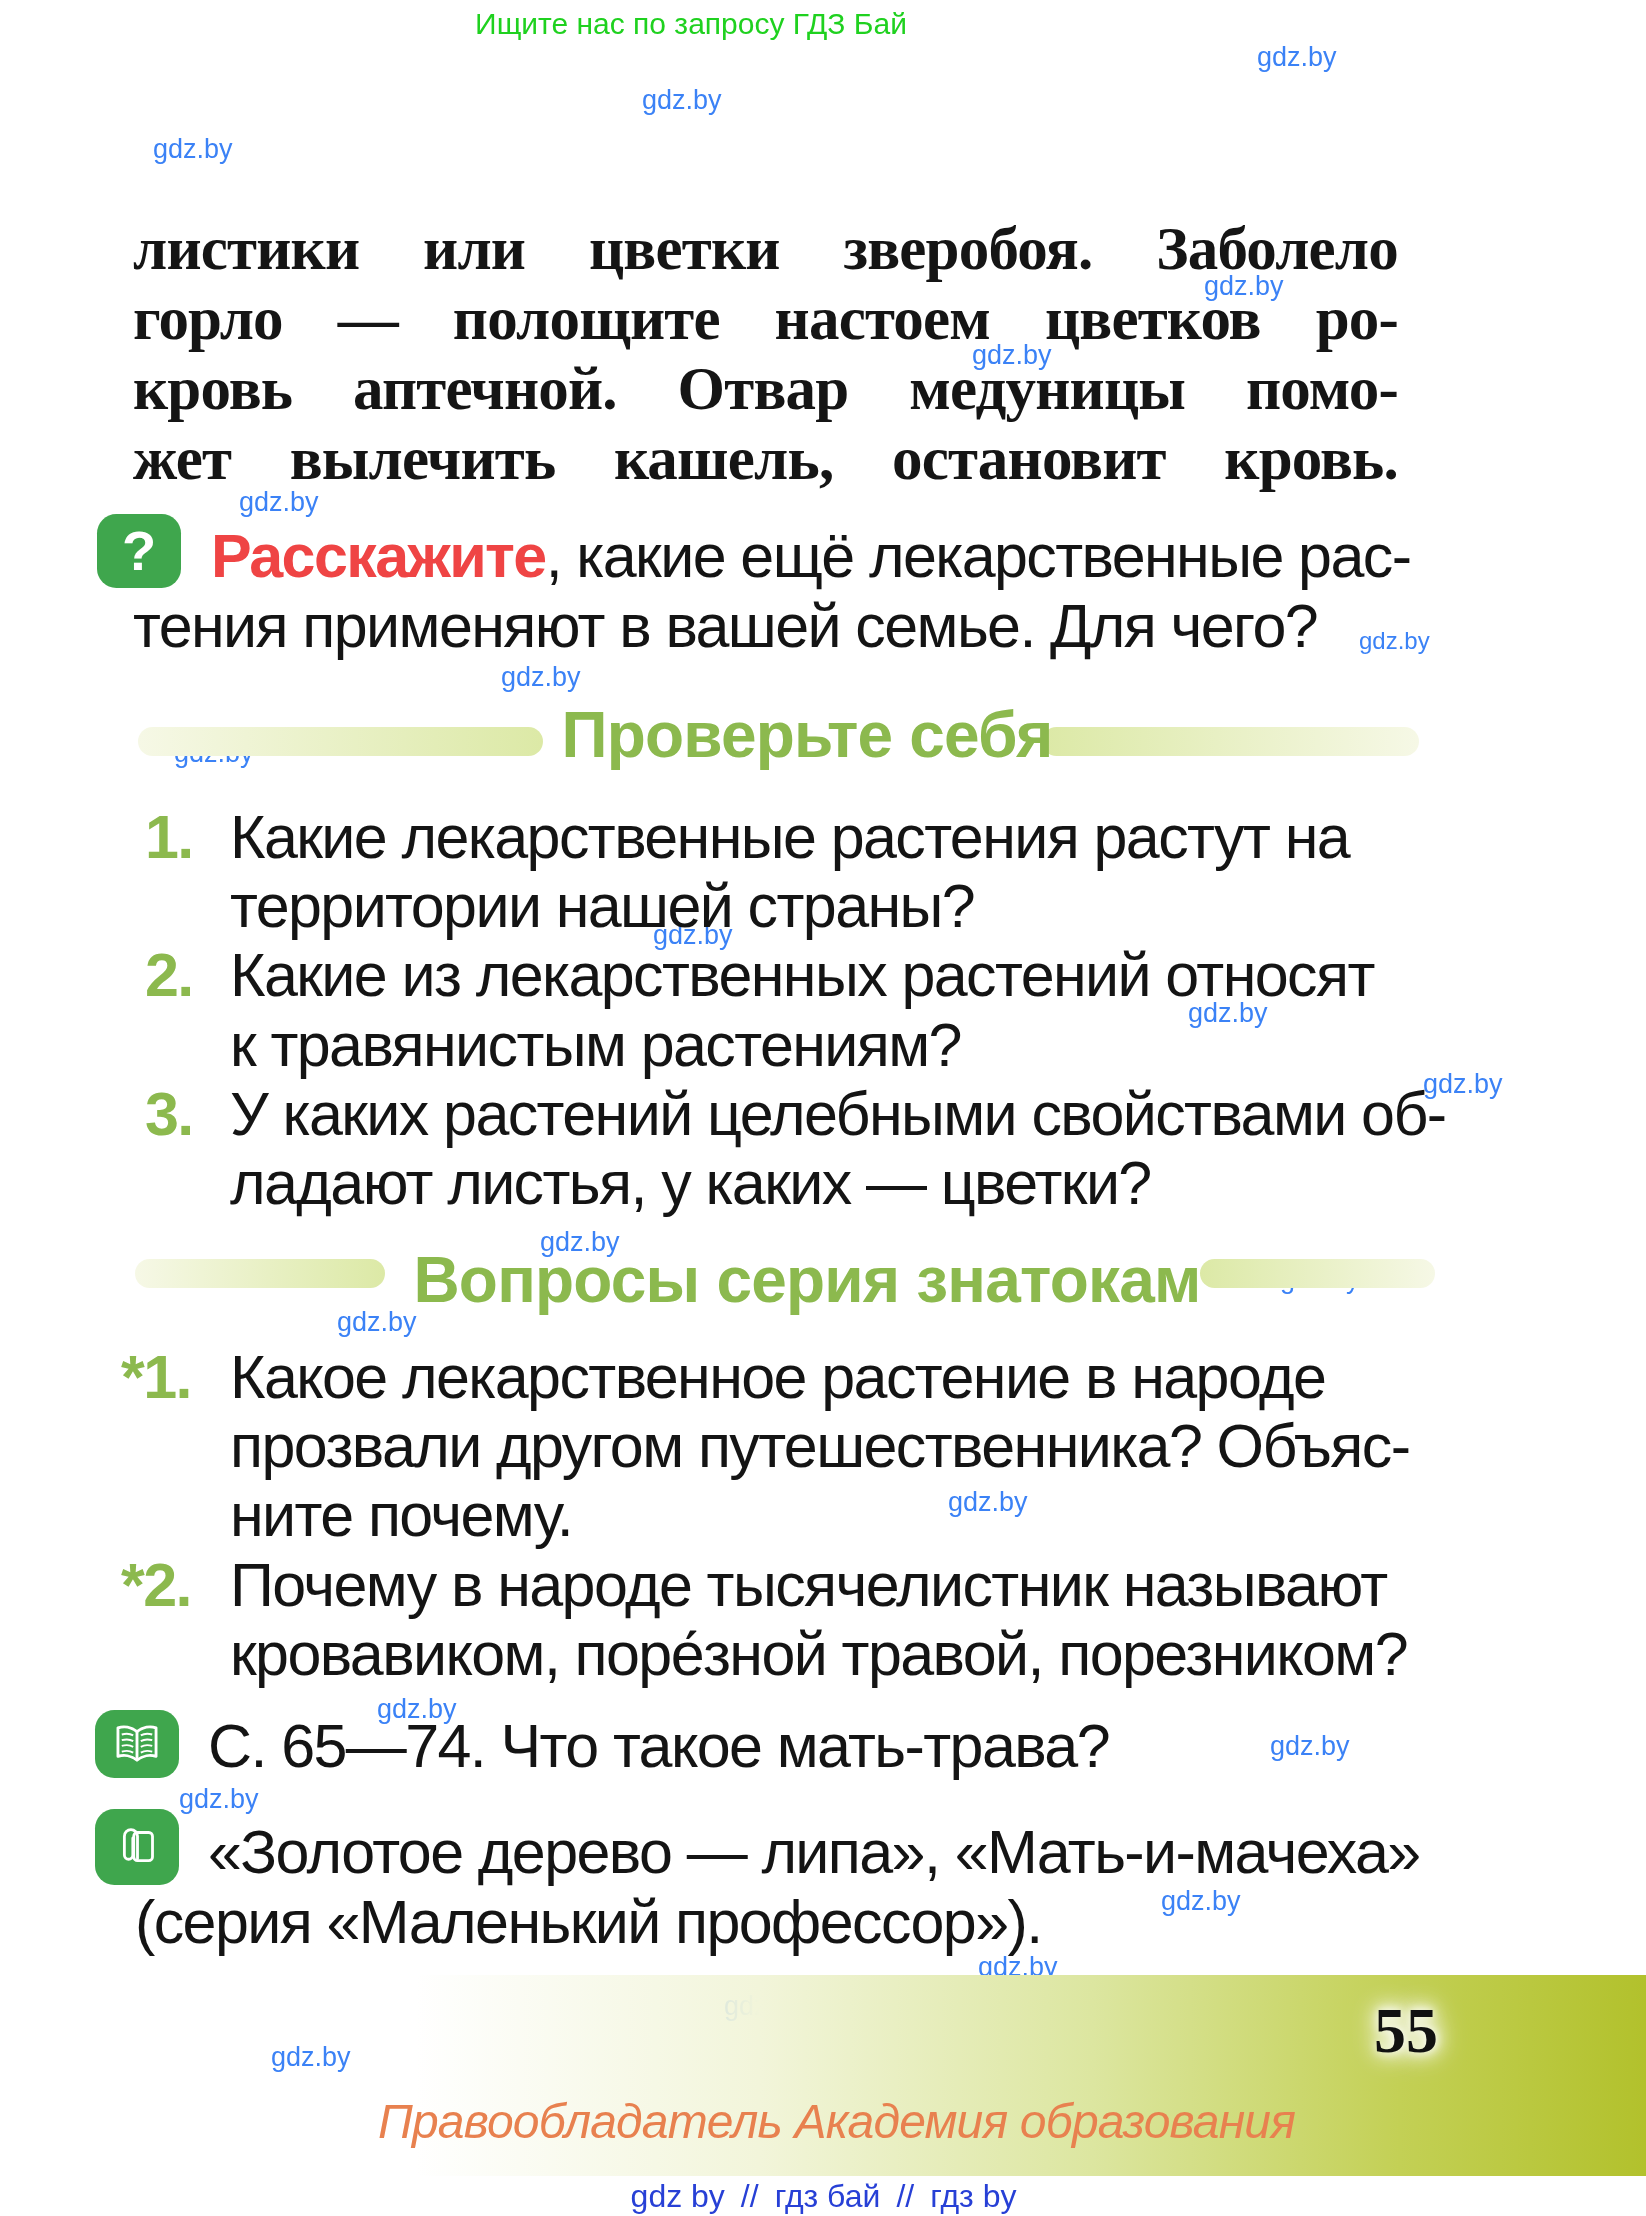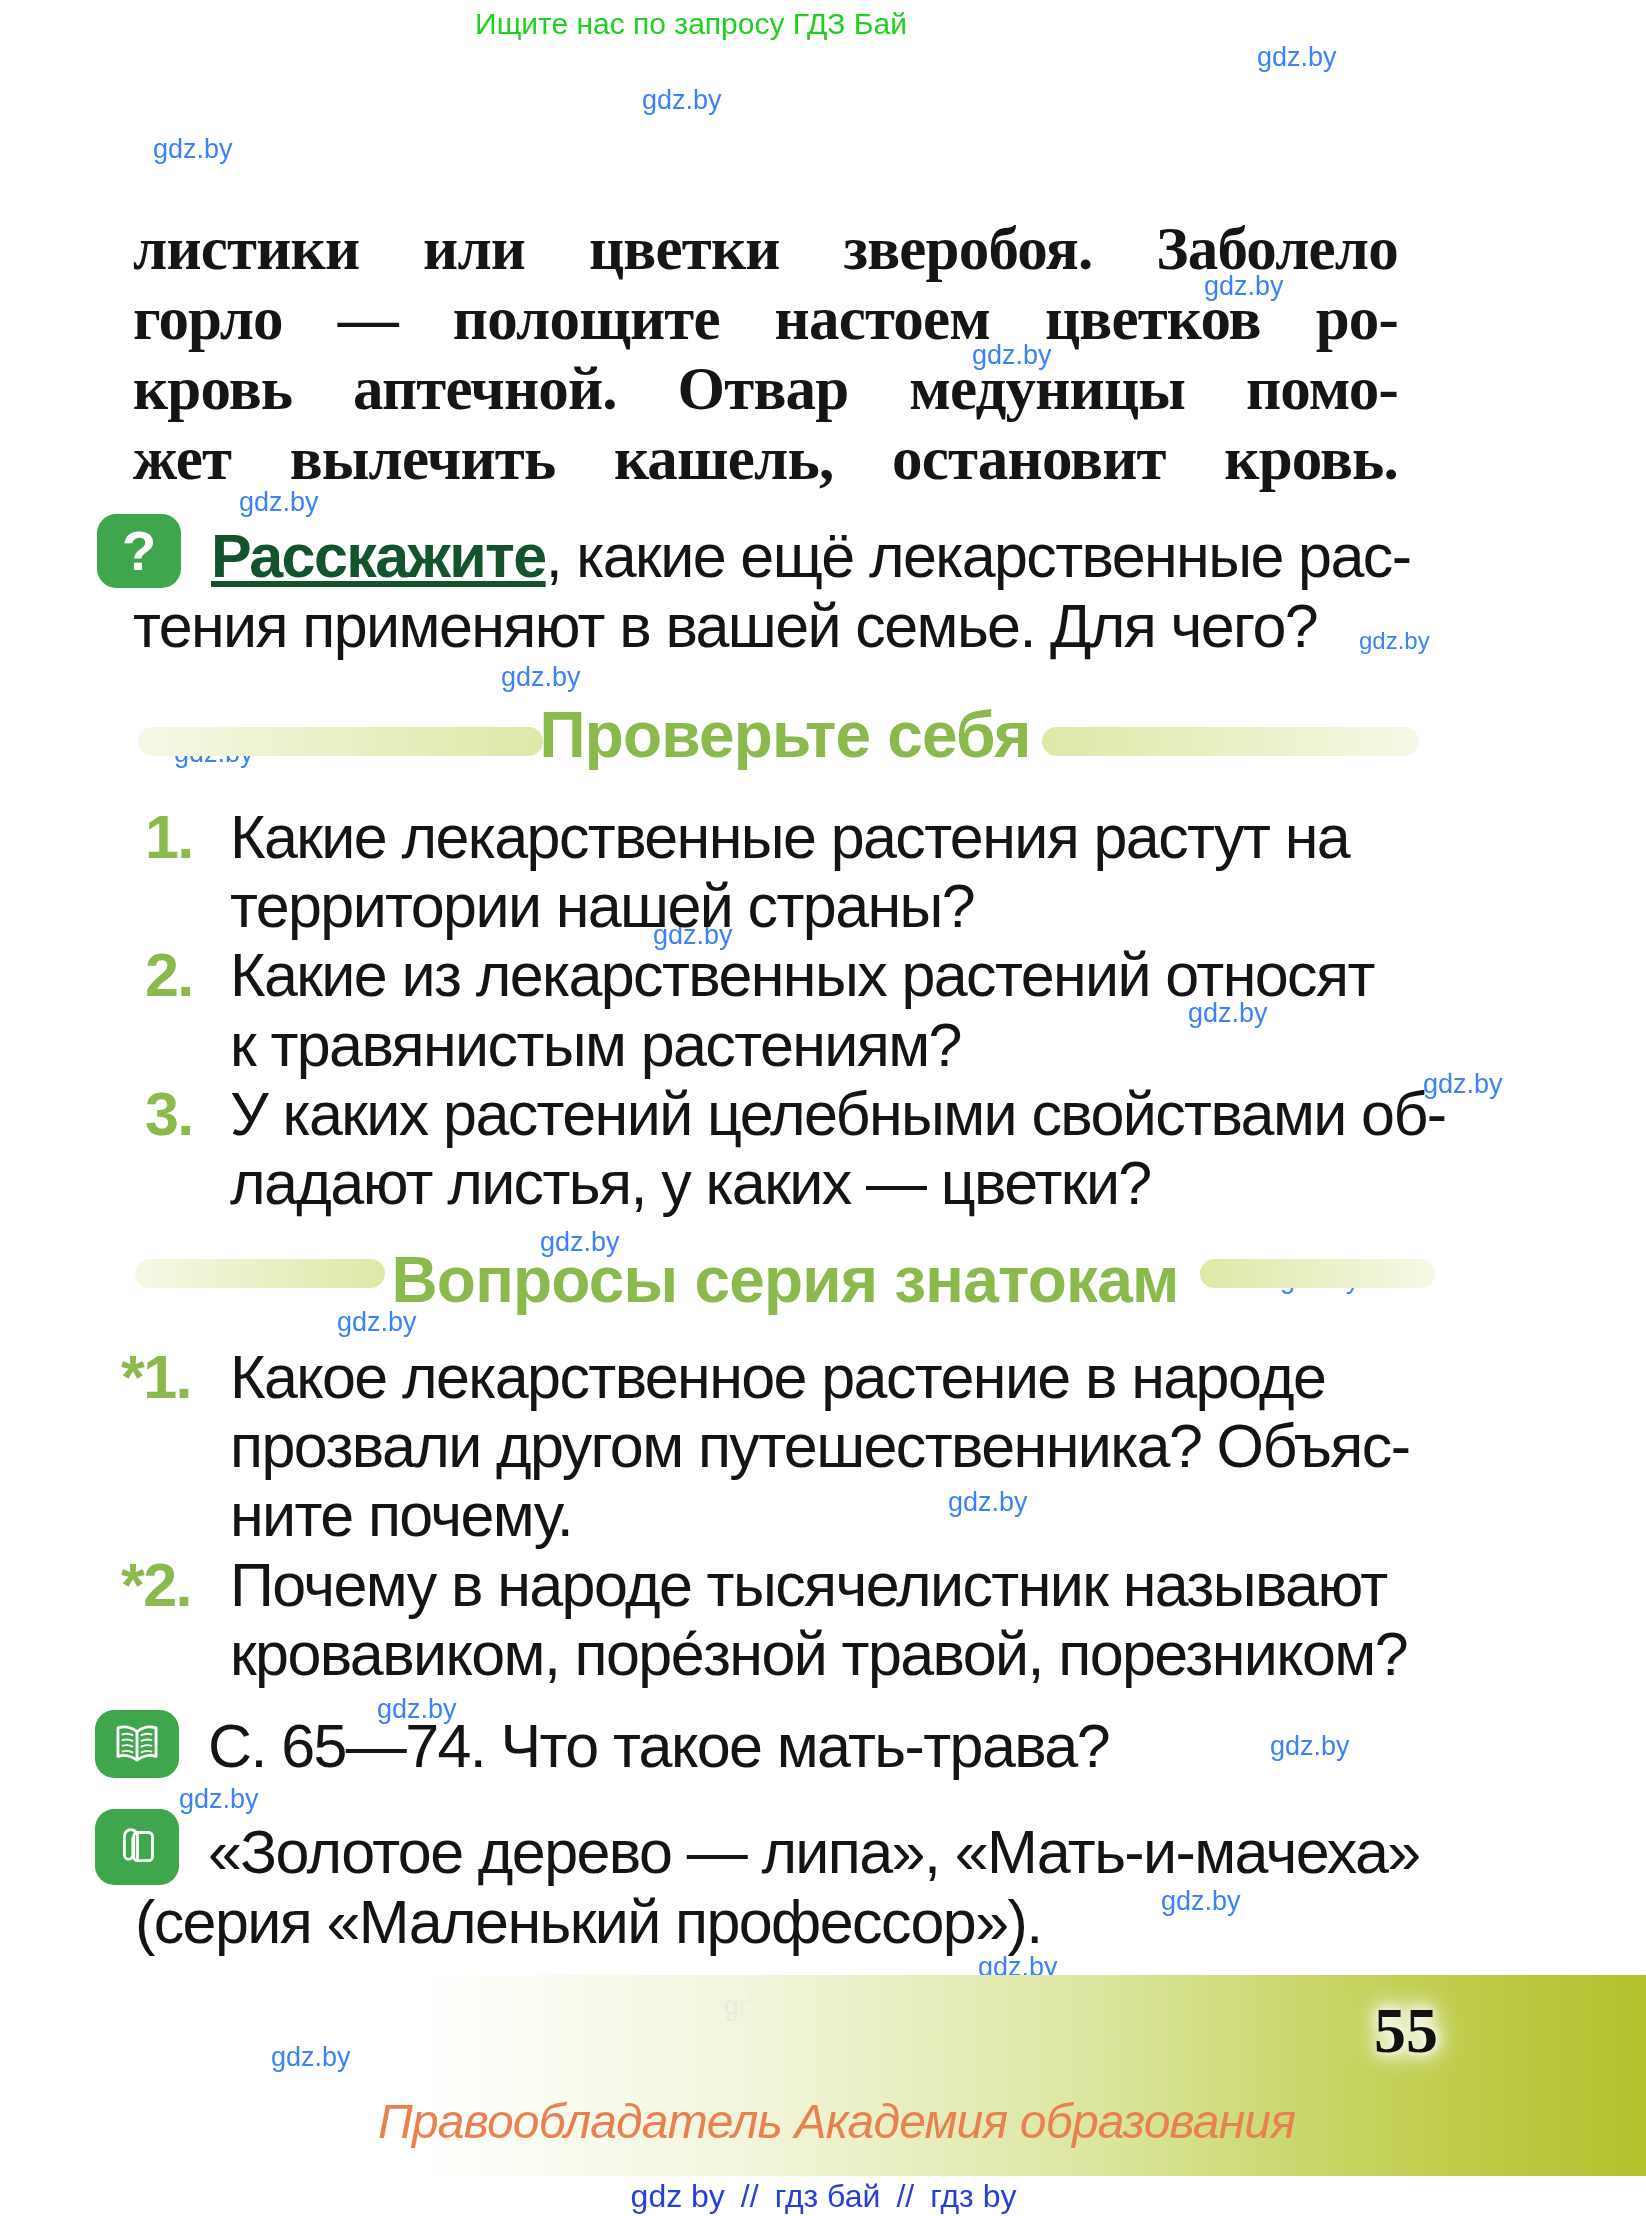--- a/index.html
+++ b/index.html
@@ -13,24 +13,24 @@
   .wm-sm{font-size:24px;}
 
   .bline{position:absolute;left:133px;width:1265px;
     font:700 61px/70px "Liberation Serif",serif;color:#151515;letter-spacing:-0.8px;
     text-align:justify;text-align-last:justify;}
 
   .qline{position:absolute;font:400 61px/69px "Liberation Sans",sans-serif;
     color:#141414;letter-spacing:-1.6px;white-space:nowrap;}
   .qnum{position:absolute;font:700 61px/69px "Liberation Sans",sans-serif;
     color:#8cb94e;letter-spacing:-1.6px;white-space:nowrap;}
-  .lead{color:#14532d;font-weight:700;text-decoration:underline;}
+  .lead{color:#ef4444;font-weight:700;}
 
   .section-title{position:absolute;left:0;width:1570px;text-align:center;
-    font:700 64px/69px "Liberation Sans",sans-serif;color:#8cb94e;letter-spacing:-0.8px;white-space:nowrap;}
+    font:700 64px/69px "Liberation Sans",sans-serif;color:#8cb94e;letter-spacing:-0.8px;white-space:nowrap;padding-left:22px;}
   .bar{position:absolute;height:29px;border-radius:14.5px;}
   .bar-l{background:linear-gradient(to right,#f6f8e6,#dce9a6);}
   .bar-r{background:linear-gradient(to left,#f6f8e6,#dce9a6);}
 
   .icon-box{position:absolute;background:#3fa64d;border-radius:19.3px;
     display:flex;align-items:center;justify-content:center;}
   .icon-box .q{font:700 56px/56px "Liberation Sans",sans-serif;color:#ffffff;}
 
   .band{position:absolute;left:415px;top:1975px;width:1231px;height:201px;
     background:linear-gradient(to right,rgba(255,255,255,0) 0%,#f2f5da 28%,#dce6a0 55%,#c3d055 80%,#b2c12c 100%);}

